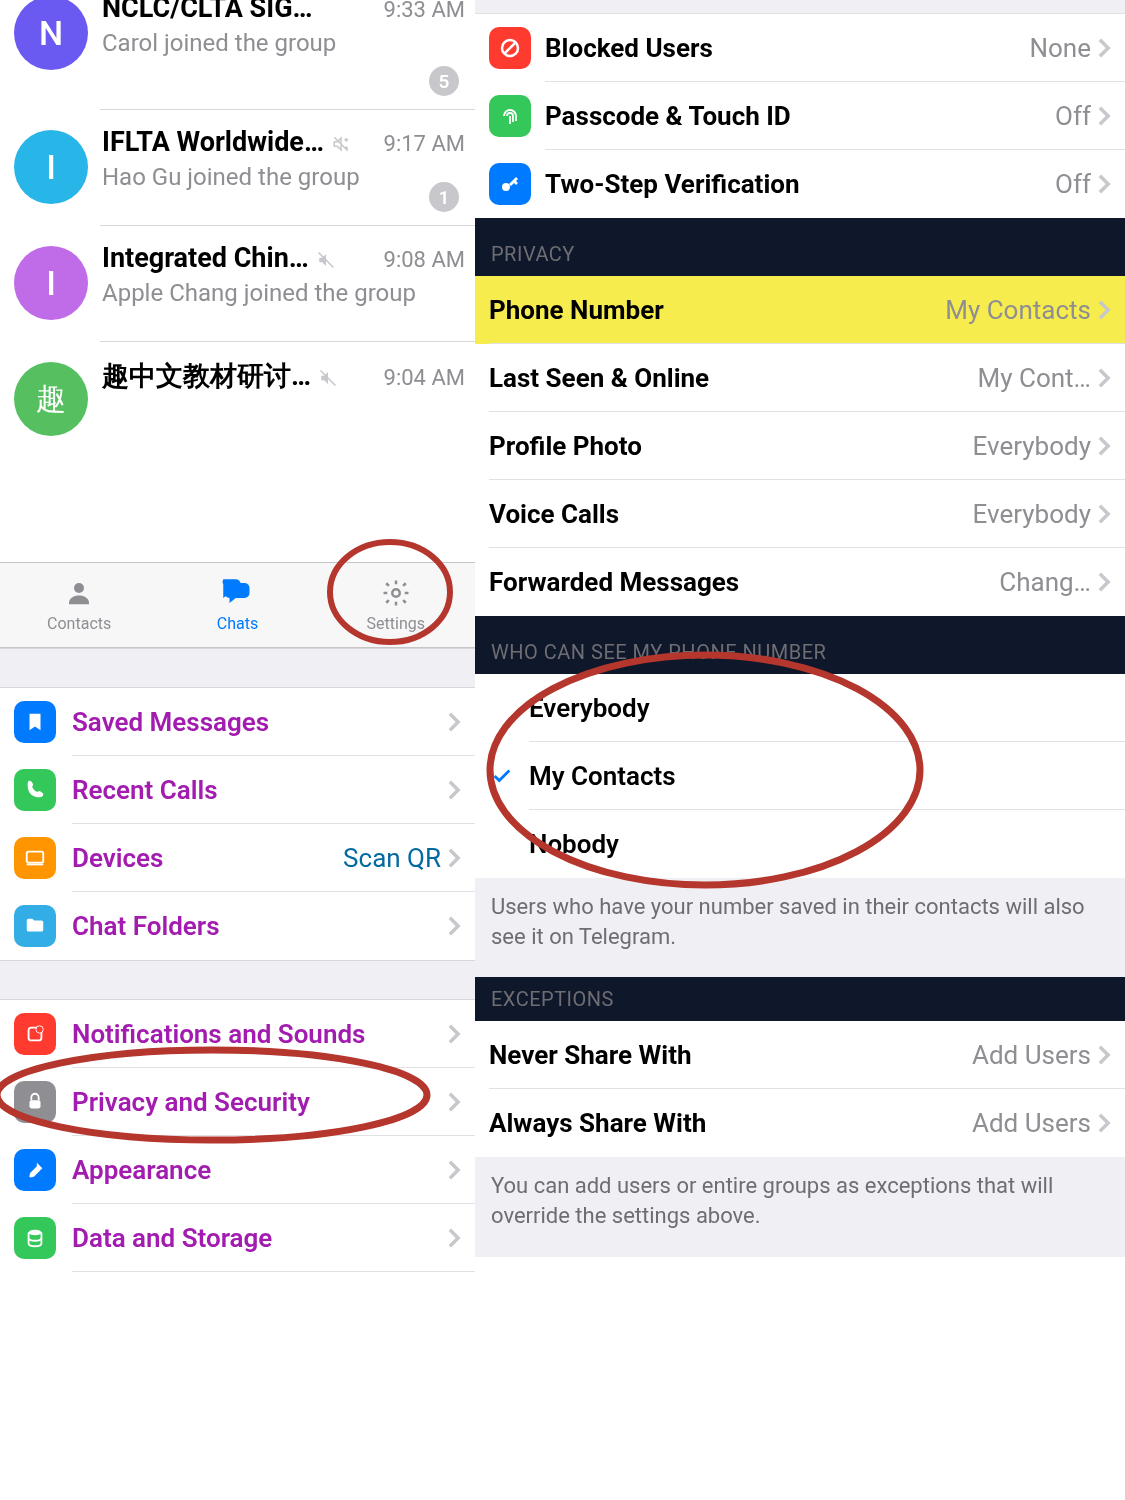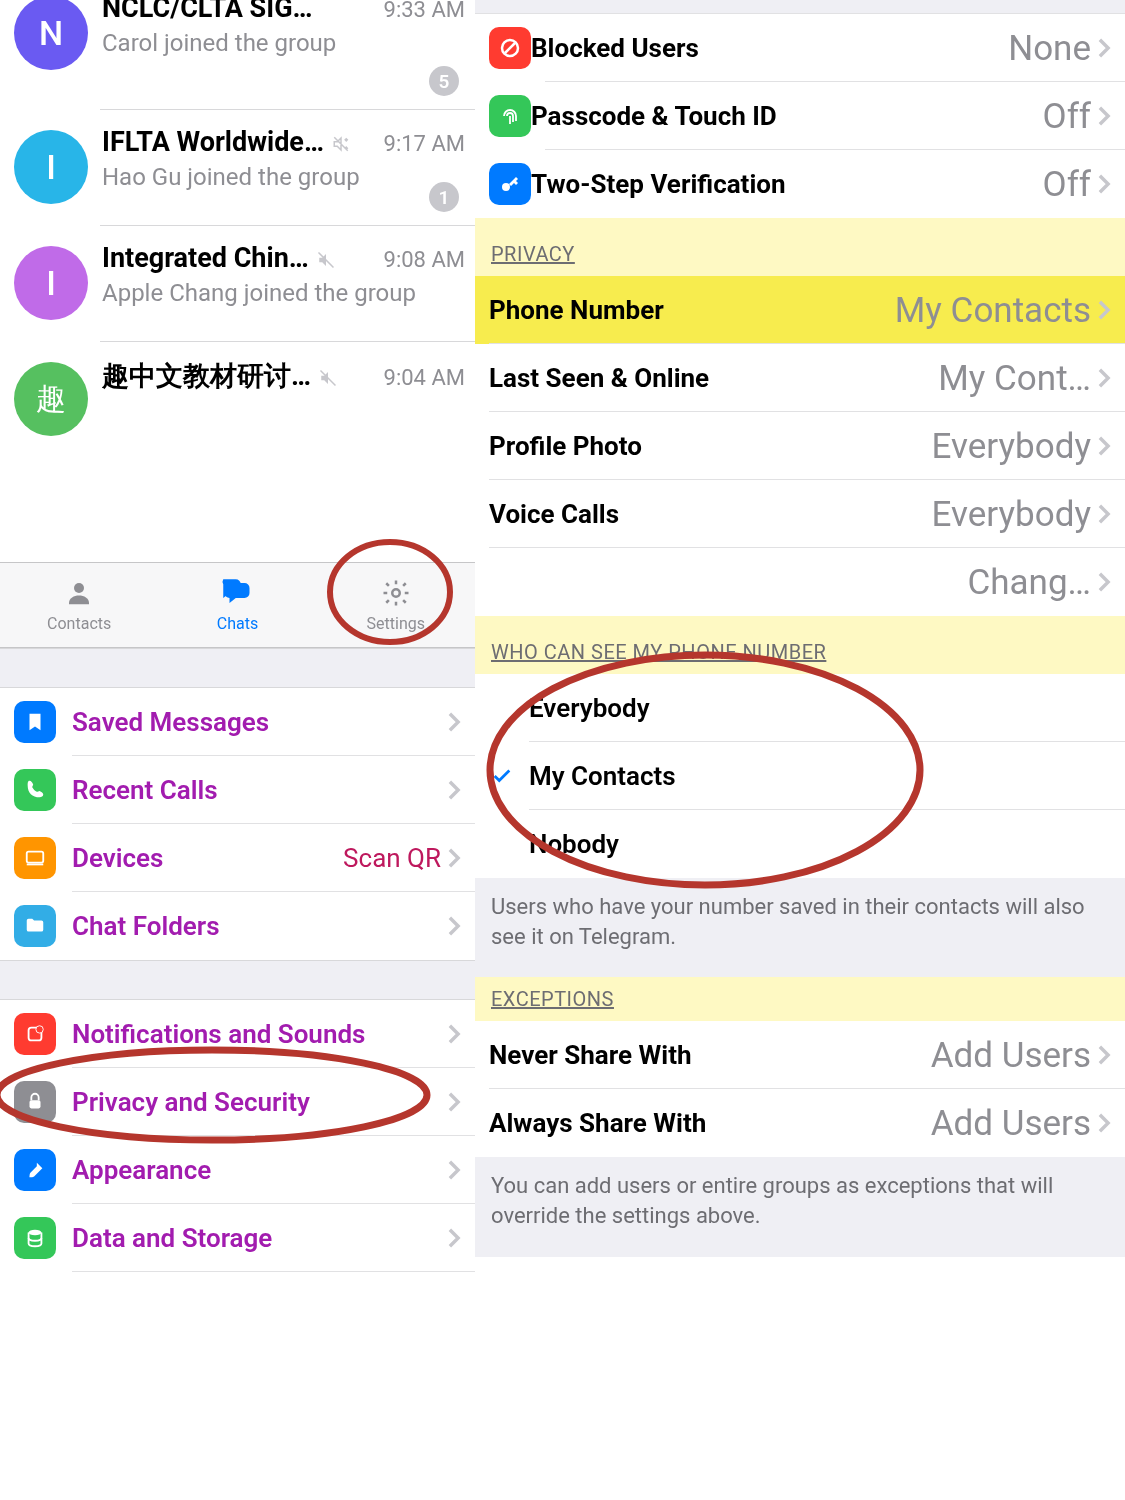--- a/index.html
+++ b/index.html
@@ -54,42 +54,42 @@
   .gap { background: #efeff4; height: 40px; border-top: 1px solid #d8d8da; border-bottom: 1px solid #d8d8da; }
   .srow {
     position: relative; height: 68px; display: flex; align-items: center;
     padding-left: 14px; padding-right: 14px;
   }
   .srow .sicon {
     width: 42px; height: 42px; border-radius: 10px; flex-shrink: 0;
     display: flex; align-items: center; justify-content: center; color: #fff;
   }
   .srow .slabel { font-size: 26px; font-weight: 600; color: #a21caf; margin-left: 16px; }
-  .srow .sval { font-size: 26px; color: #be185d; margin-left: auto; margin-right: 6px; }
+  .srow .sval { font-size: 26px; color: #0369a1; margin-left: auto; margin-right: 6px; }
   .srow .chev { color: #c7c7cc; }
   .srow .divr { position: absolute; left: 72px; right: 0; bottom: 0; height: 1px; background: #e1e1e3; }
 
   
   .rrow {
     position: relative; display: flex; align-items: center;
     padding: 0 14px; height: 68px; background: #fff;
   }
   .rrow .ricon {
     width: 42px; height: 42px; border-radius: 10px; flex-shrink: 0;
     display: flex; align-items: center; justify-content: center; color: #fff;
   }
-  .rrow .rlabel { font-size: 26px; font-weight: 700; color: #000; }
+  .rrow .rlabel { font-size: 26px; font-weight: 700; color: #000; margin-left: 14px; }
   .rrow .rlabel.noicon { margin-left: 0; }
-  .rrow .rval { font-size: 35px; color: #8e8e93; margin-left: auto; margin-right: 6px; white-space: nowrap; overflow: hidden; text-overflow: ellipsis; max-width: 200px; }
+  .rrow .rval { font-size: 26px; color: #8e8e93; margin-left: auto; margin-right: 6px; white-space: nowrap; overflow: hidden; text-overflow: ellipsis; max-width: 200px; }
   .rrow .chev { color: #c7c7cc; flex-shrink: 0; }
   .rrow .rdiv { position: absolute; left: 70px; right: 0; bottom: 0; height: 1px; background: #e1e1e3; }
   .rrow .rdiv.full { left: 14px; }
   .rheader {
-    background: #fef9c3; color: #6d6d72; font-size: 20px;
-    padding: 24px 16px 10px 16px; letter-spacing: 0.5px; text-decoration: underline;
+    background: #0f172a; color: #6d6d72; font-size: 20px;
+    padding: 24px 16px 10px 16px; letter-spacing: 0.5px;
   }
   .rfooter {
     background: #efeff4; color: #6d6d72; font-size: 22px;
     padding: 14px 16px 26px 16px; line-height: 1.35;
   }
   .opt-row {
     position: relative; display: flex; align-items: center;
     height: 68px; padding-left: 54px; background: #fff;
   }
   .opt-row .check { position: absolute; left: 16px; color: #007aff; }
@@ -433,20 +433,21 @@
       <span class="rval">Everybody</span>
       <span class="chev">
           <svg width="14" height="22" viewBox="0 0 10 16" fill="none" stroke="currentColor" stroke-width="2.5">
             <path d="M2 2l6 6-6 6"></path>
           </svg>
         </span>
       <div class="rdiv full"></div>
     </div>
 
     <div class="rrow">
+      <span class="rlabel noicon">Forwarded Messages</span>
       <span class="rval">Chang…</span>
       <span class="chev">
           <svg width="14" height="22" viewBox="0 0 10 16" fill="none" stroke="currentColor" stroke-width="2.5">
             <path d="M2 2l6 6-6 6"></path>
           </svg>
         </span>
     </div>
 
     <div class="rheader">WHO CAN SEE MY PHONE NUMBER</div>
 

